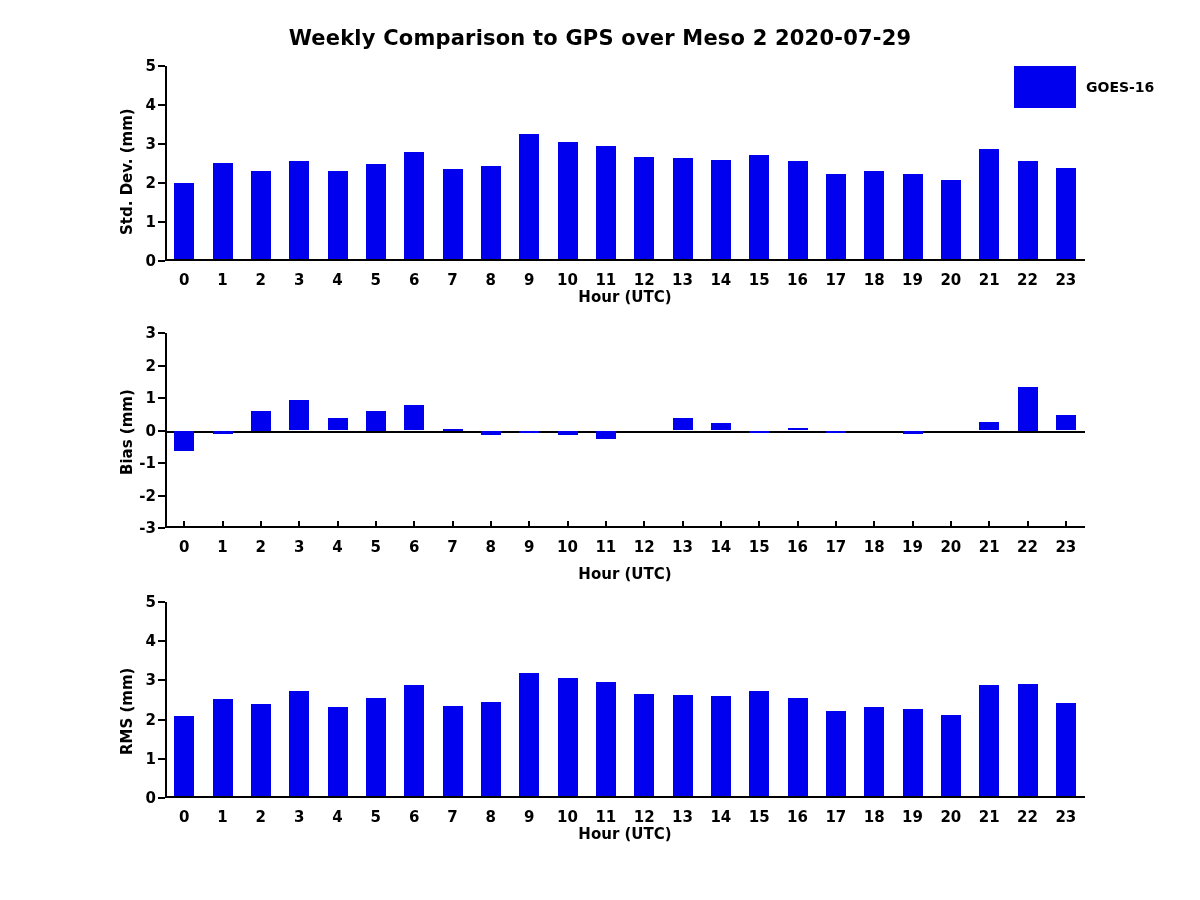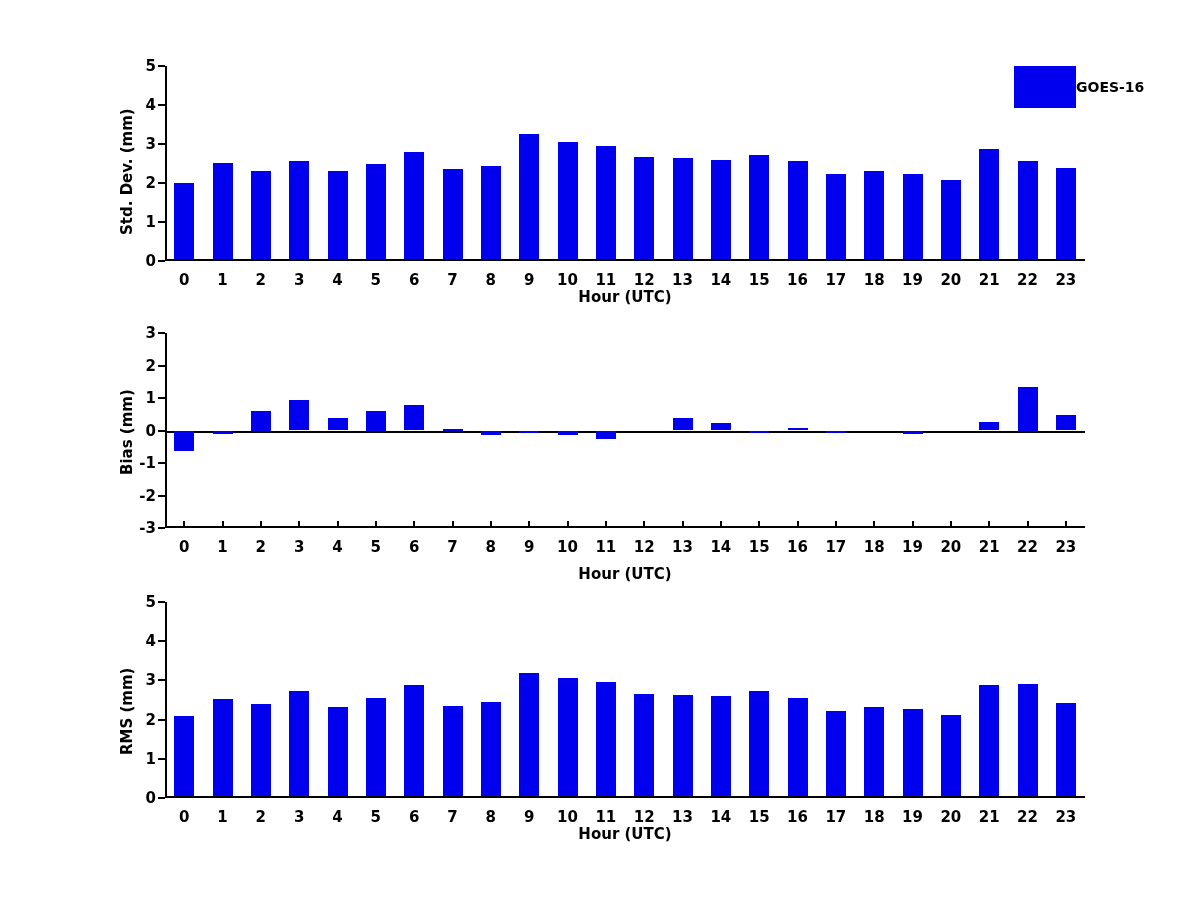--- a/index.html
+++ b/index.html
@@ -121,29 +121,31 @@
     position: absolute;
     display: flex;
     align-items: center;
   }
   .legend-swatch {
     width: 62px;
     height: 42px;
     background: #0000ee;
   }
   .legend-label {
+    margin-left: 10px;
     font-size: 14px;
     font-weight: bold;
   }
 </style>
 </head>
 <body>
 
 <div id="figure">
 
+  <div class="fig-title">Weekly Comparison to GPS over Meso 2 2020-07-29</div>
 
   <div class="panel" id="panel-0" style="left:165px; top:66px; width:920px; height:195px;">
     <div class="plot-area">
         <div class="ytick" style="top: 195px;">0</div>
         <div class="ytick-mark" style="top: 195px;"></div>
         <div class="ytick" style="top: 156px;">1</div>
         <div class="ytick-mark" style="top: 156px;"></div>
         <div class="ytick" style="top: 117px;">2</div>
         <div class="ytick-mark" style="top: 117px;"></div>
         <div class="ytick" style="top: 78px;">3</div>

